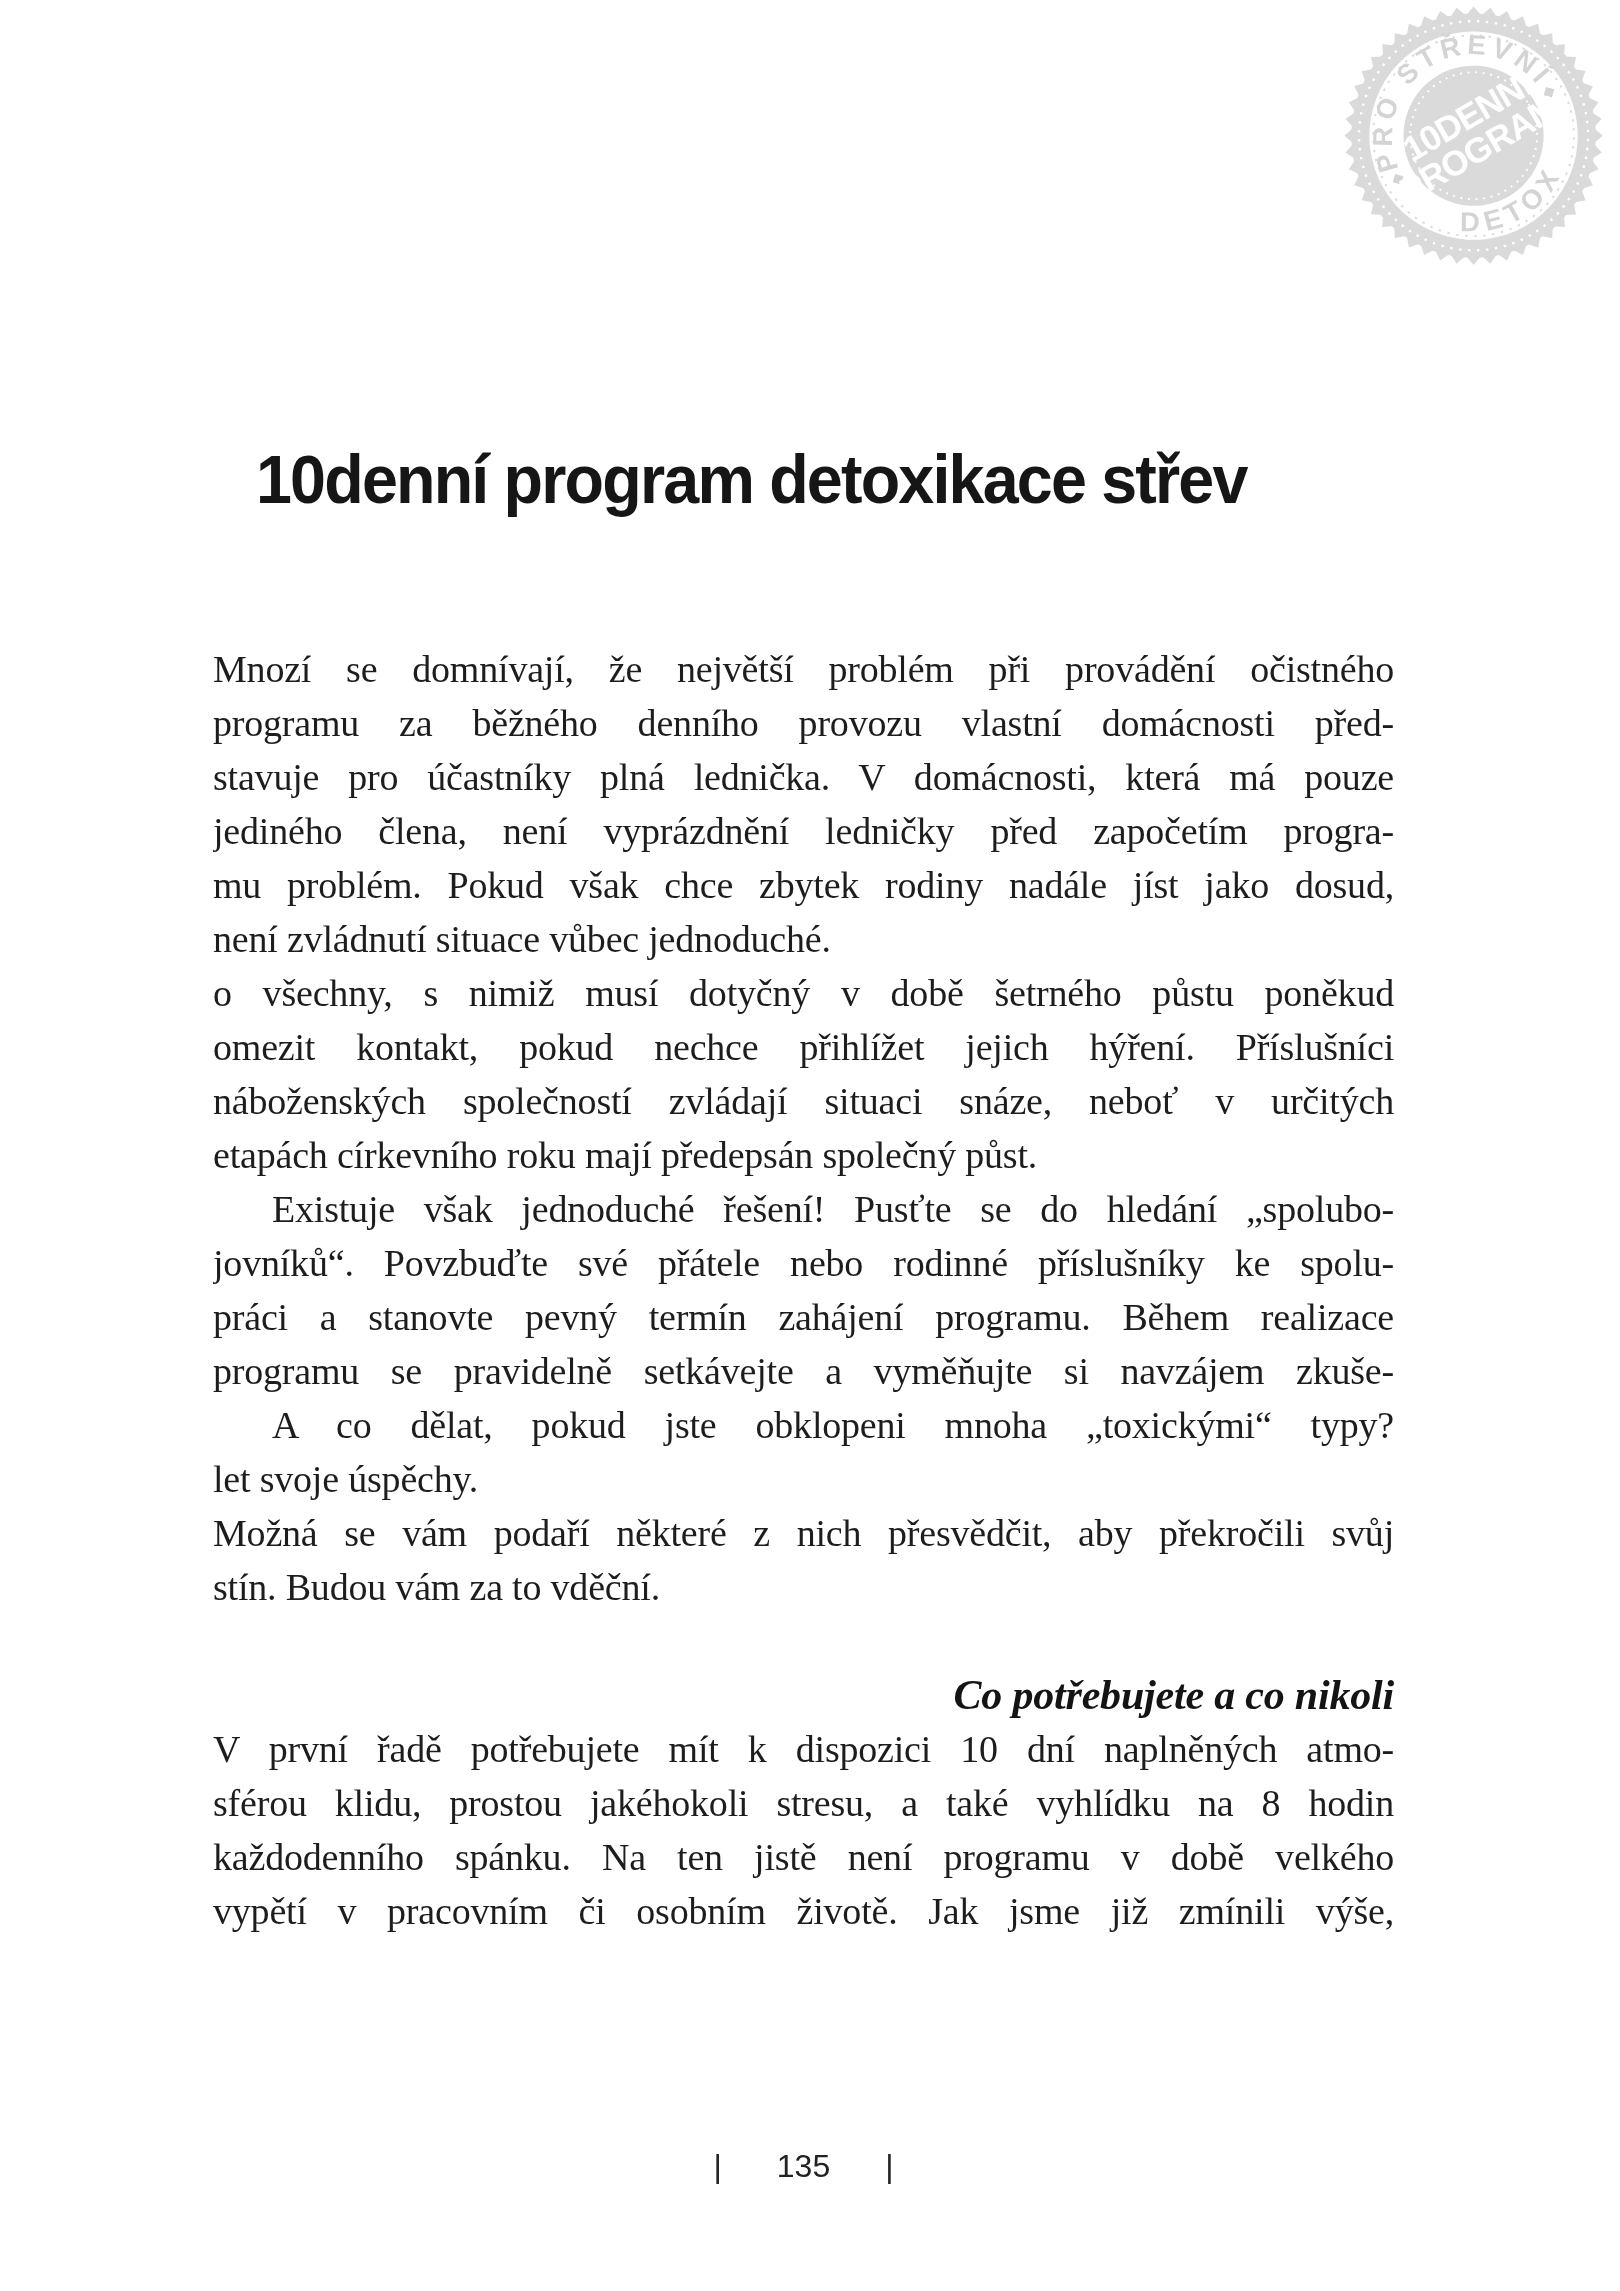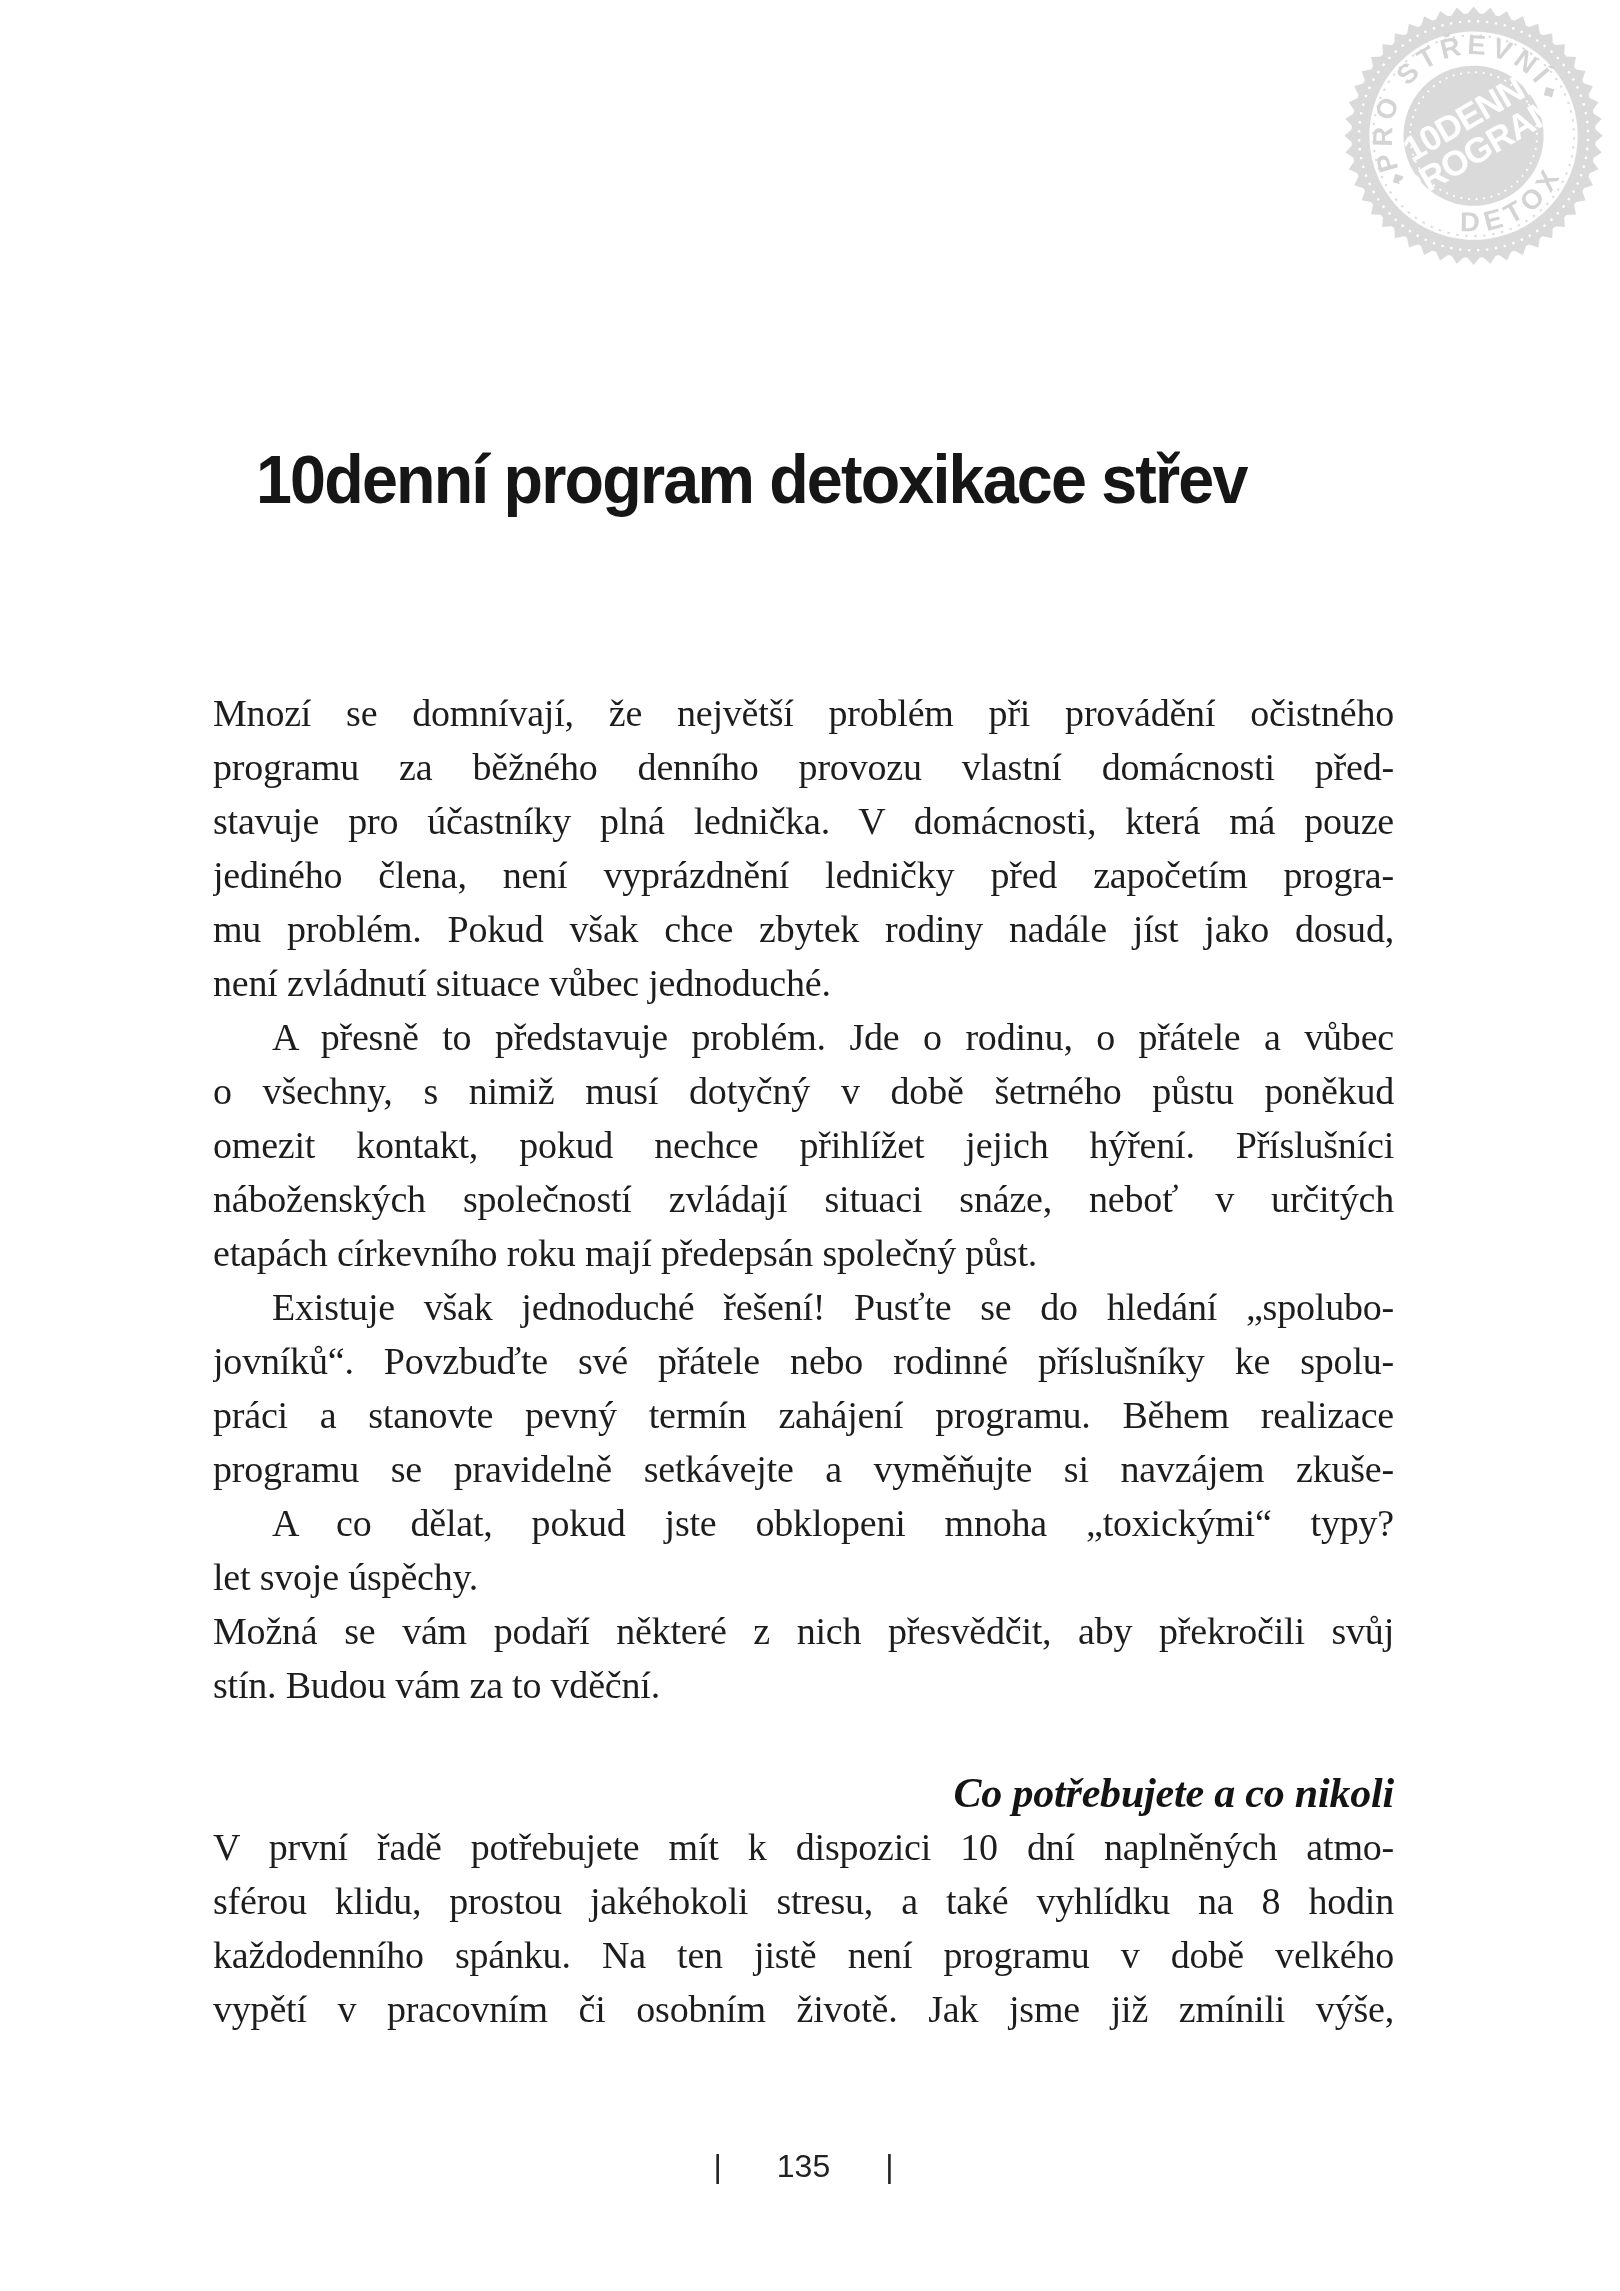--- a/index.html
+++ b/index.html
@@ -26,21 +26,21 @@
     font-size:68px;
     line-height:68px;
     letter-spacing:-1.9px;
     color:#161616;
     white-space:nowrap;
     transform:scaleX(0.95);
     transform-origin:left top;
   }
   .text-column{
     position:absolute;
-    left:213px; top:686px;
+    left:213px; top:642px;
     width:1181px;
     font-size:38px;
     line-height:54px;
     letter-spacing:-0.2px;
     color:#1d1d1d;
   }
   .line{
     height:54px;
     overflow:hidden;
     text-align:justify;
@@ -106,21 +106,20 @@
 
 <h1 class="chapter-title">10denní program detoxikace střev</h1>
 
 <div class="text-column">
     <div class="line">Mnozí se domnívají, že největší problém při provádění očistného</div>
     <div class="line">programu za běžného denního provozu vlastní domácnosti před-</div>
     <div class="line">stavuje pro účastníky plná lednička. V domácnosti, která má pouze</div>
     <div class="line">jediného člena, není vyprázdnění ledničky před započetím progra-</div>
     <div class="line">mu problém. Pokud však chce zbytek rodiny nadále jíst jako dosud,</div>
     <div class="line last">není zvládnutí situace vůbec jednoduché.</div>
-    <div class="line indent">A přesně to představuje problém. Jde o rodinu, o přátele a vůbec</div>
     <div class="line">o všechny, s nimiž musí dotyčný v době šetrného půstu poněkud</div>
     <div class="line">omezit kontakt, pokud nechce přihlížet jejich hýření. Příslušníci</div>
     <div class="line">náboženských společností zvládají situaci snáze, neboť v určitých</div>
     <div class="line last">etapách církevního roku mají předepsán společný půst.</div>
     <div class="line indent">Existuje však jednoduché řešení! Pusťte se do hledání „spolubo-</div>
     <div class="line">jovníků“. Povzbuďte své přátele nebo rodinné příslušníky ke spolu-</div>
     <div class="line">práci a stanovte pevný termín zahájení programu. Během realizace</div>
     <div class="line">programu se pravidelně setkávejte a vyměňujte si navzájem zkuše-</div>
     <div class="line indent">A co dělat, pokud jste obklopeni mnoha „toxickými“ typy?</div>
     <div class="line last">let svoje úspěchy.</div>

